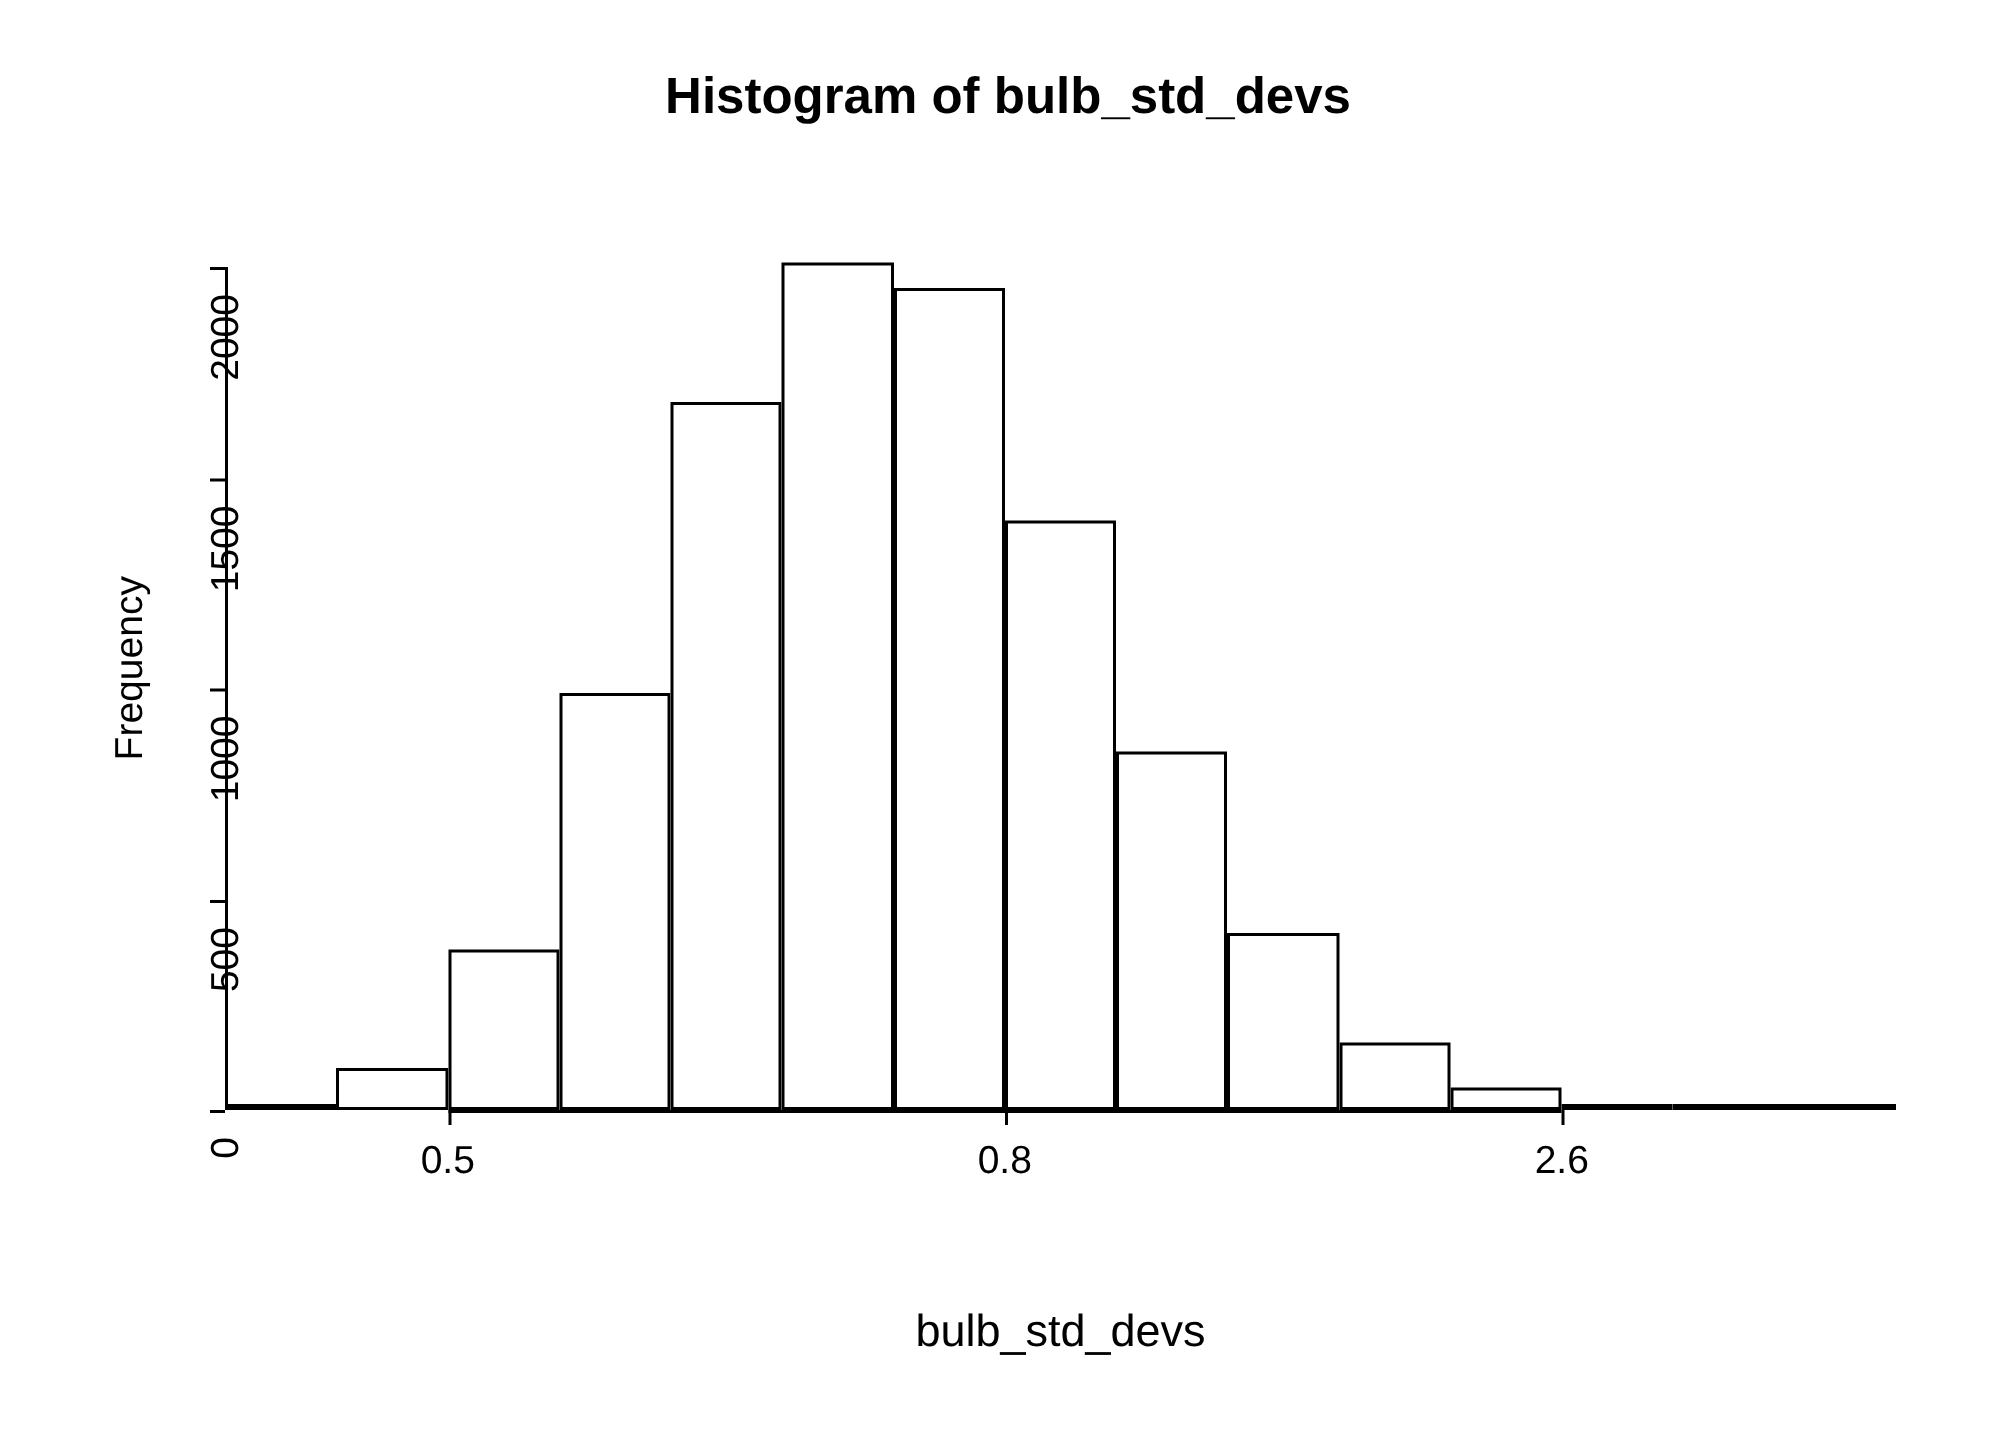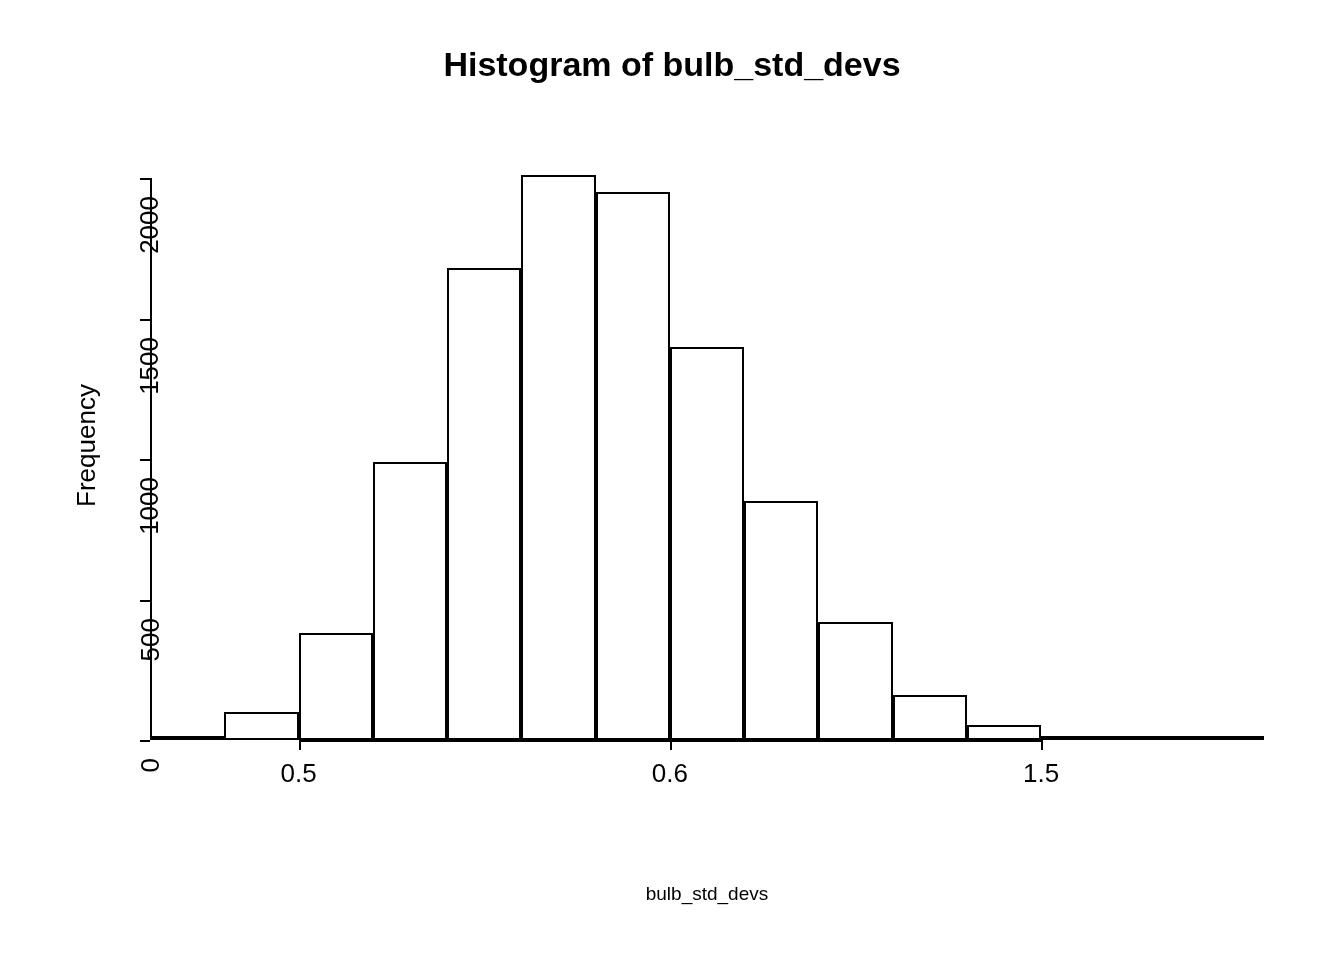--- a/index.html
+++ b/index.html
@@ -42,21 +42,21 @@
     white-space: nowrap;
     font-size: 26px;
     color: #000;
   }
   .xlabel {
     position: absolute;
     left: 150px;
     right: 80px;
     bottom: 55px;
     text-align: center;
-    font-size: 19px;
+    font-size: 30px;
     color: #000;
   }
   .plot-area {
     position: absolute;
     left: 150px;
     top: 150px;
     right: 80px;
     bottom: 220px;
     
   }
@@ -151,23 +151,23 @@
         <div class="bar" style="left: 816.933px; width: 74.2667px; height: 15.4524px;"></div>
         <div class="bar" style="left: 891.2px; width: 74.2667px; height: 4.21429px;"></div>
         <div class="bar" style="left: 965.467px; width: 74.2667px; height: 2px;"></div>
         <div class="bar" style="left: 1039.73px; width: 74.2667px; height: 2px;"></div>
       </div>
     <div class="x-axis" id="x-axis">
         <div class="x-axis-line" style="left: 148.533px; width: 742.667px;"></div>
         <div class="x-tick" style="left: 148.533px;"></div>
         <div class="x-tick-label" style="left: 148.533px;">0.5</div>
         <div class="x-tick" style="left: 519.867px;"></div>
-        <div class="x-tick-label" style="left: 519.867px;">0.6</div>
+        <div class="x-tick-label" style="left: 519.867px;">0.8</div>
         <div class="x-tick" style="left: 891.2px;"></div>
-        <div class="x-tick-label" style="left: 891.2px;">1.5</div>
+        <div class="x-tick-label" style="left: 891.2px;">2.6</div>
       </div>
   <div class="y-axis-line" style="top: 28.0952px; height: 561.905px;"></div>
       <div class="y-tick" style="top: 590px;"></div>
       <div class="y-tick-label" style="top: 590px;">0</div>
       <div class="y-tick" style="top: 449.524px;"></div>
       <div class="y-tick-label" style="top: 449.524px;">500</div>
       <div class="y-tick" style="top: 309.048px;"></div>
       <div class="y-tick-label" style="top: 309.048px;">1000</div>
       <div class="y-tick" style="top: 168.571px;"></div>
       <div class="y-tick-label" style="top: 168.571px;">1500</div>

